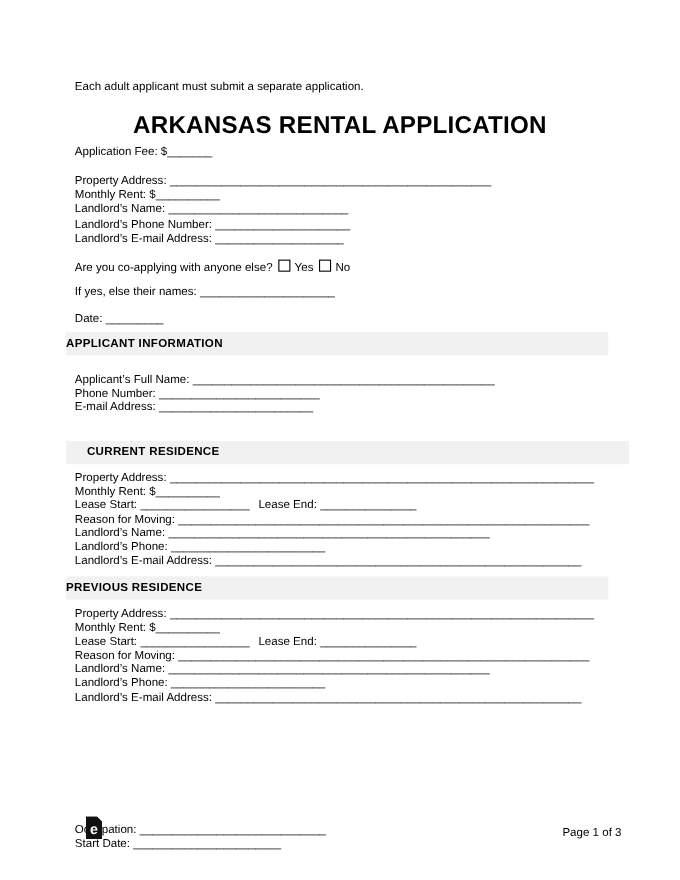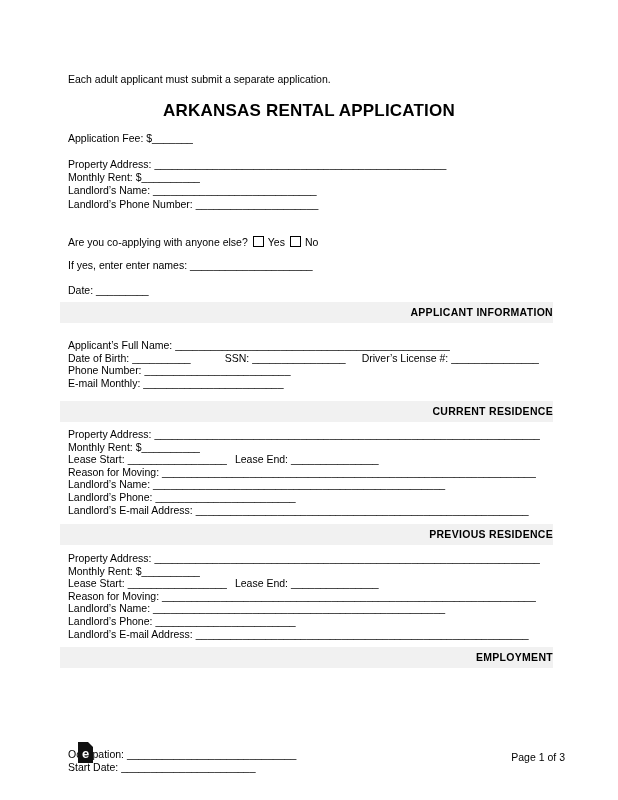--- a/index.html
+++ b/index.html
@@ -5,39 +5,39 @@
   html,body { margin:0; padding:0; background:#ffffff; }
   .page {
     position:relative; width:618px; height:796px; background:#ffffff;
     font-family:"Liberation Sans", sans-serif; font-size:10.5px; color:#000;
     overflow:hidden;
   }
   .abs { position:absolute; left:68px; }
   .note { top:73px; }
   .title {
     left:0; top:101px; width:618px; text-align:center;
-    font-size:17px; font-weight:bold; letter-spacing:0.2px;
+    font-size:22px; font-weight:bold; letter-spacing:0.2px;
   }
   .block { line-height:13.2px; }
   .block2 { line-height:12.6px; }
   .row { white-space:nowrap; }
   .lbl { }
   .fill { margin-left:3px; letter-spacing:0; }
   .fill.tight { margin-left:0; }
   .seg { }
   .g-ssn { margin-left:34px; }
   .g-lic { margin-left:16px; }
   .g-lease { margin-left:8px;margin-top:34px; }
   .bar {
     position:absolute; left:60px; width:493px; height:21px;
-    background:#f1f1f1; text-align:right; line-height:21px;
+    background:#f1f1f1; text-align:left; line-height:21px;
     font-weight:bold; letter-spacing:0.3px;
   }
   .bar-applicant { top:302px; }
-  .bar-current { top:401px; }
+  .bar-current { top:401px;padding-left:19px; }
   .bar-previous { top:524px; }
   .bar-employment { top:647px; }
   .cb {
     display:inline-block; width:9px; height:9px; border:1px solid #000;
     vertical-align:-1px; margin:0 4px 0 5px; background:#fff;
   }
   .logo {
     position:absolute; left:78px; top:742px; width:15px; height:21px;
     background:#111; color:#fff; font-weight:bold; font-size:13px;
     text-align:center; line-height:24px;
@@ -54,35 +54,35 @@
 
   <div class="abs title">ARKANSAS RENTAL APPLICATION</div>
 
   <div class="abs row" style="top:132px;"><span class="lbl">Application Fee: $</span><span class="fill tight">_______</span></div>
 
   <div class="abs block" style="top:158px;">
     <div class="row"><span class="lbl">Property Address:</span><span class="fill">__________________________________________________</span></div>
     <div class="row"><span class="lbl">Monthly Rent: $</span><span class="fill tight">__________</span></div>
     <div class="row"><span class="lbl">Landlord’s Name:</span><span class="fill">____________________________</span></div>
     <div class="row"><span class="lbl">Landlord’s Phone Number:</span><span class="fill">_____________________</span></div>
+    <div class="row"><span class="lbl">Landlord’s E-mail Address:</span><span class="fill">____________________</span></div>
   </div>
 
   <div class="abs row" style="top:236px;"><span>Are you co-applying with anyone else?</span><span class="cb"></span><span>Yes</span><span class="cb"></span><span>No</span></div>
 
-  <div class="abs row" style="top:259px;"><span class="lbl">If yes, enter enter names:</span><span class="fill">_____________________</span></div>
+  <div class="abs row" style="top:259px;"><span class="lbl">If yes, else their names:</span><span class="fill">_____________________</span></div>
 
   <div class="abs row" style="top:284px;"><span class="lbl">Date:</span><span class="fill">_________</span></div>
 
   <div class="bar bar-applicant">APPLICANT INFORMATION</div>
 
   <div class="abs block2" style="top:339px;">
     <div class="row"><span class="lbl">Applicant’s Full Name:</span><span class="fill">_______________________________________________</span></div>
-    <div class="row"><span class="seg"><span class="lbl">Date of Birth:</span><span class="fill">__________</span></span><span class="seg g-ssn"><span class="lbl">SSN:</span><span class="fill">________________</span></span><span class="seg g-lic"><span class="lbl">Driver’s License #:</span><span class="fill">_______________</span></span></div>
     <div class="row"><span class="lbl">Phone Number:</span><span class="fill">_________________________</span></div>
-    <div class="row"><span class="lbl">E-mail Monthly:</span><span class="fill">________________________</span></div>
+    <div class="row"><span class="lbl">E-mail Address:</span><span class="fill">________________________</span></div>
   </div>
 
   <div class="bar bar-current">CURRENT RESIDENCE</div>
 
   <div class="abs block2" style="top:428px;">
     <div class="row"><span class="lbl">Property Address:</span><span class="fill">__________________________________________________________________</span></div>
     <div class="row"><span class="lbl">Monthly Rent: $</span><span class="fill tight">__________</span></div>
     <div class="row"><span class="seg"><span class="lbl">Lease Start:</span><span class="fill">_________________</span></span><span class="seg g-lease"><span class="lbl">Lease End:</span><span class="fill">_______________</span></span></div>
     <div class="row"><span class="lbl">Reason for Moving:</span><span class="fill">________________________________________________________________</span></div>
     <div class="row"><span class="lbl">Landlord’s Name:</span><span class="fill">__________________________________________________</span></div>
@@ -95,21 +95,20 @@
   <div class="abs block2" style="top:552px;">
     <div class="row"><span class="lbl">Property Address:</span><span class="fill">__________________________________________________________________</span></div>
     <div class="row"><span class="lbl">Monthly Rent: $</span><span class="fill tight">__________</span></div>
     <div class="row"><span class="seg"><span class="lbl">Lease Start:</span><span class="fill">_________________</span></span><span class="seg g-lease"><span class="lbl">Lease End:</span><span class="fill">_______________</span></span></div>
     <div class="row"><span class="lbl">Reason for Moving:</span><span class="fill">________________________________________________________________</span></div>
     <div class="row"><span class="lbl">Landlord’s Name:</span><span class="fill">__________________________________________________</span></div>
     <div class="row"><span class="lbl">Landlord’s Phone:</span><span class="fill">________________________</span></div>
     <div class="row"><span class="lbl">Landlord’s E-mail Address:</span><span class="fill">_________________________________________________________</span></div>
   </div>
 
-  <div class="bar bar-employment">EMPLOYMENT</div>
 
   <div class="abs block2" style="top:700px;margin-top:48px;">
     <div class="row"><span class="lbl">Occupation:</span><span class="fill">_____________________________</span></div>
     <div class="row"><span class="lbl">Start Date:</span><span class="fill">_______________________</span></div>
   </div>
 
   <div class="logo">e</div>
 
   <div class="pagenum">Page 1 of 3</div>
 

